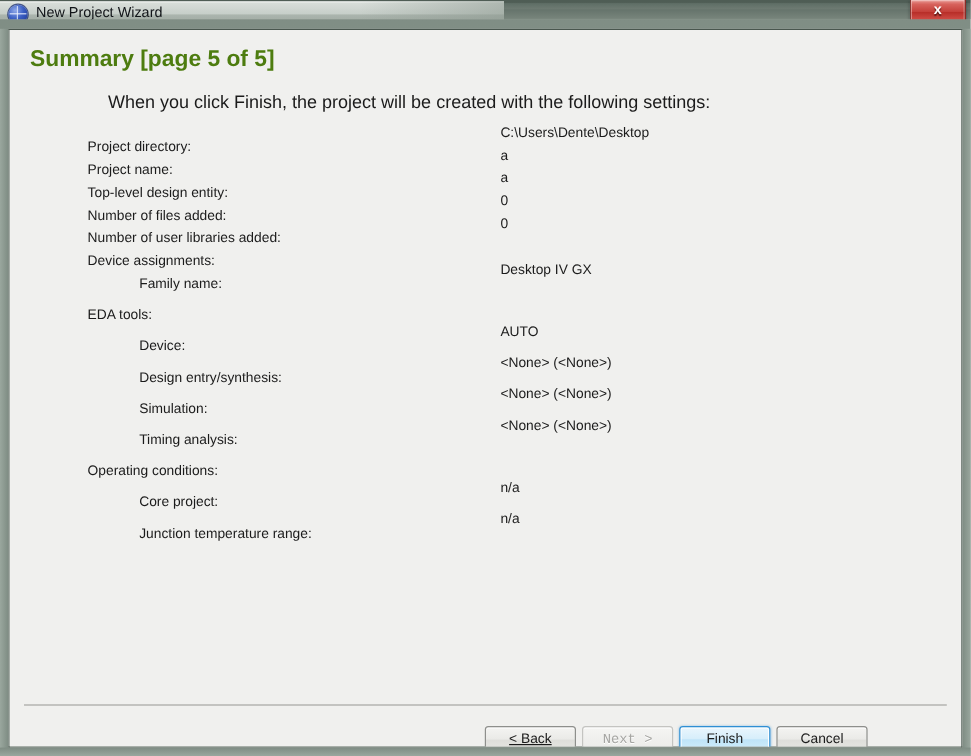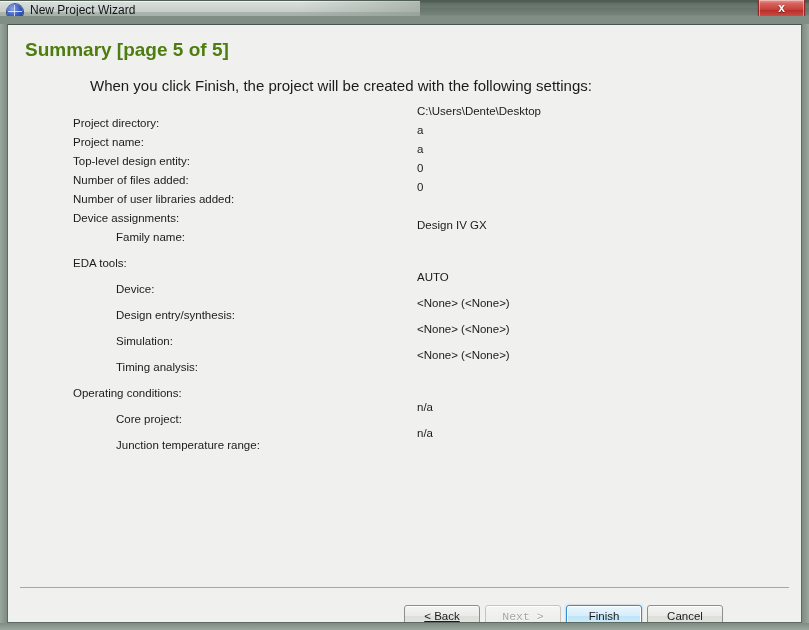--- a/index.html
+++ b/index.html
@@ -290,21 +290,21 @@
           </div>
           <div class="srow tight">
             <span class="slabel">Number of user libraries added:</span>
             <span class="svalue">0</span>
           </div>
           <div class="srow tight">
             <span class="slabel">Device assignments:</span>
           </div>
           <div class="srow loose">
             <span class="slabel indent">Family name:</span>
-            <span class="svalue">Design IV GX</span>
+            <span class="svalue">Desktop IV GX</span>
           </div>
           <div class="srow loose">
             <span class="slabel">EDA tools:</span>
           </div>
           <div class="srow loose">
             <span class="slabel indent">Device:</span>
             <span class="svalue">AUTO</span>
           </div>
           <div class="srow loose">
             <span class="slabel indent">Design entry/synthesis:</span>

